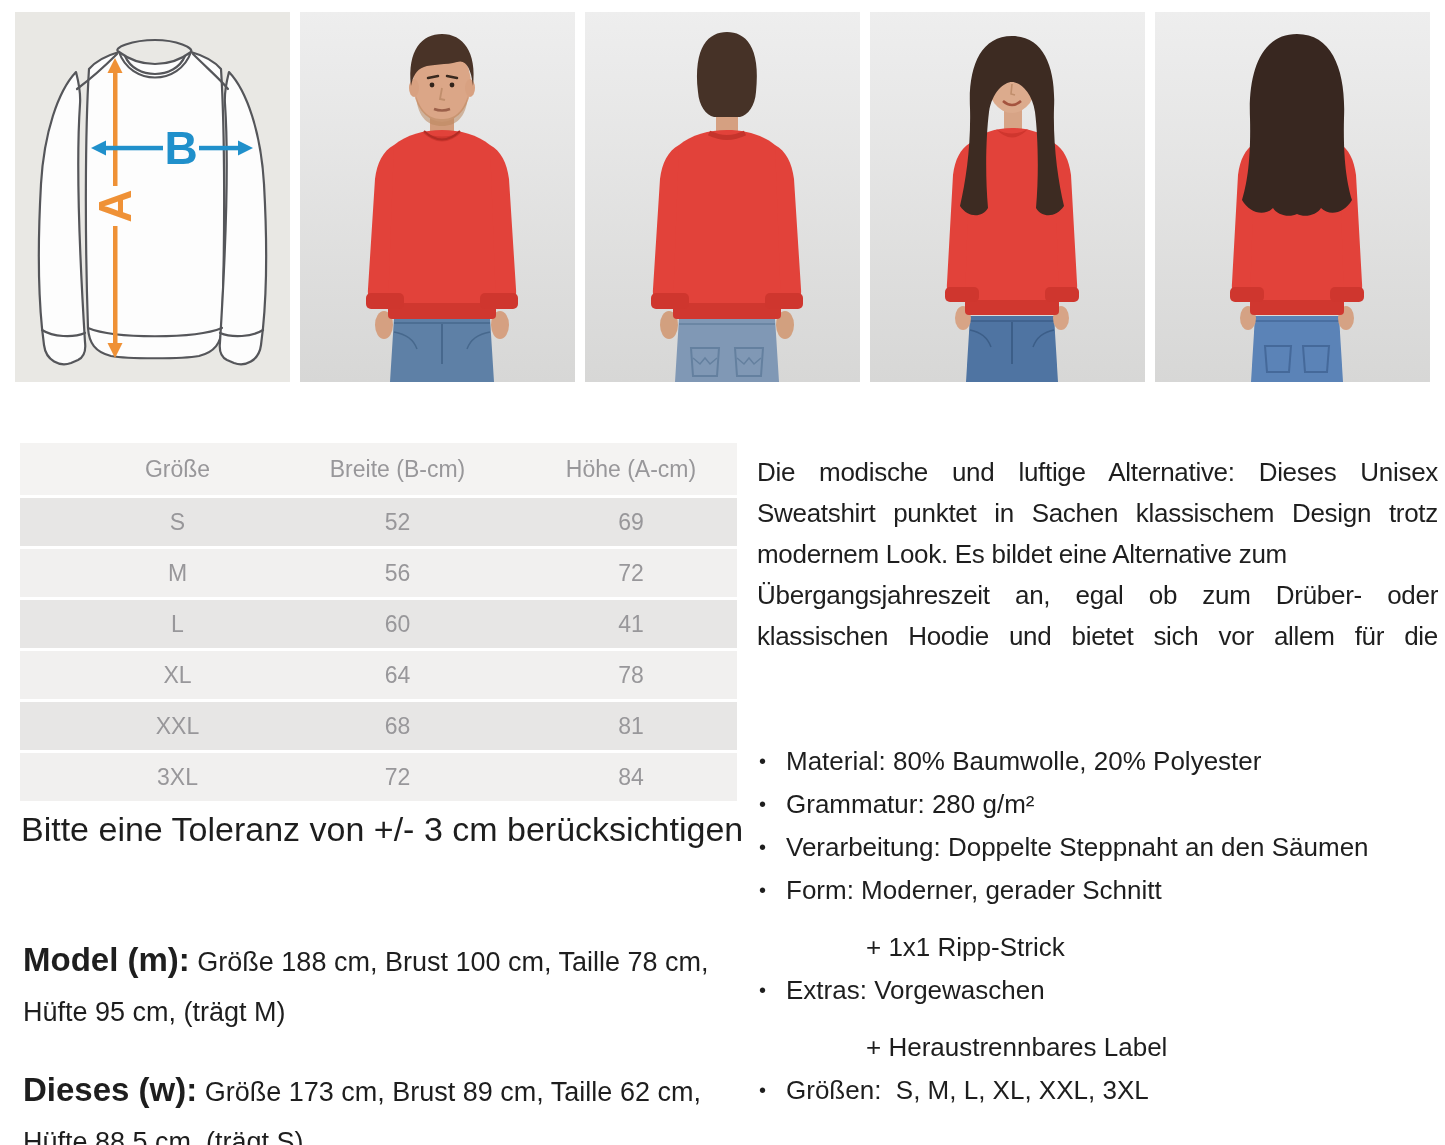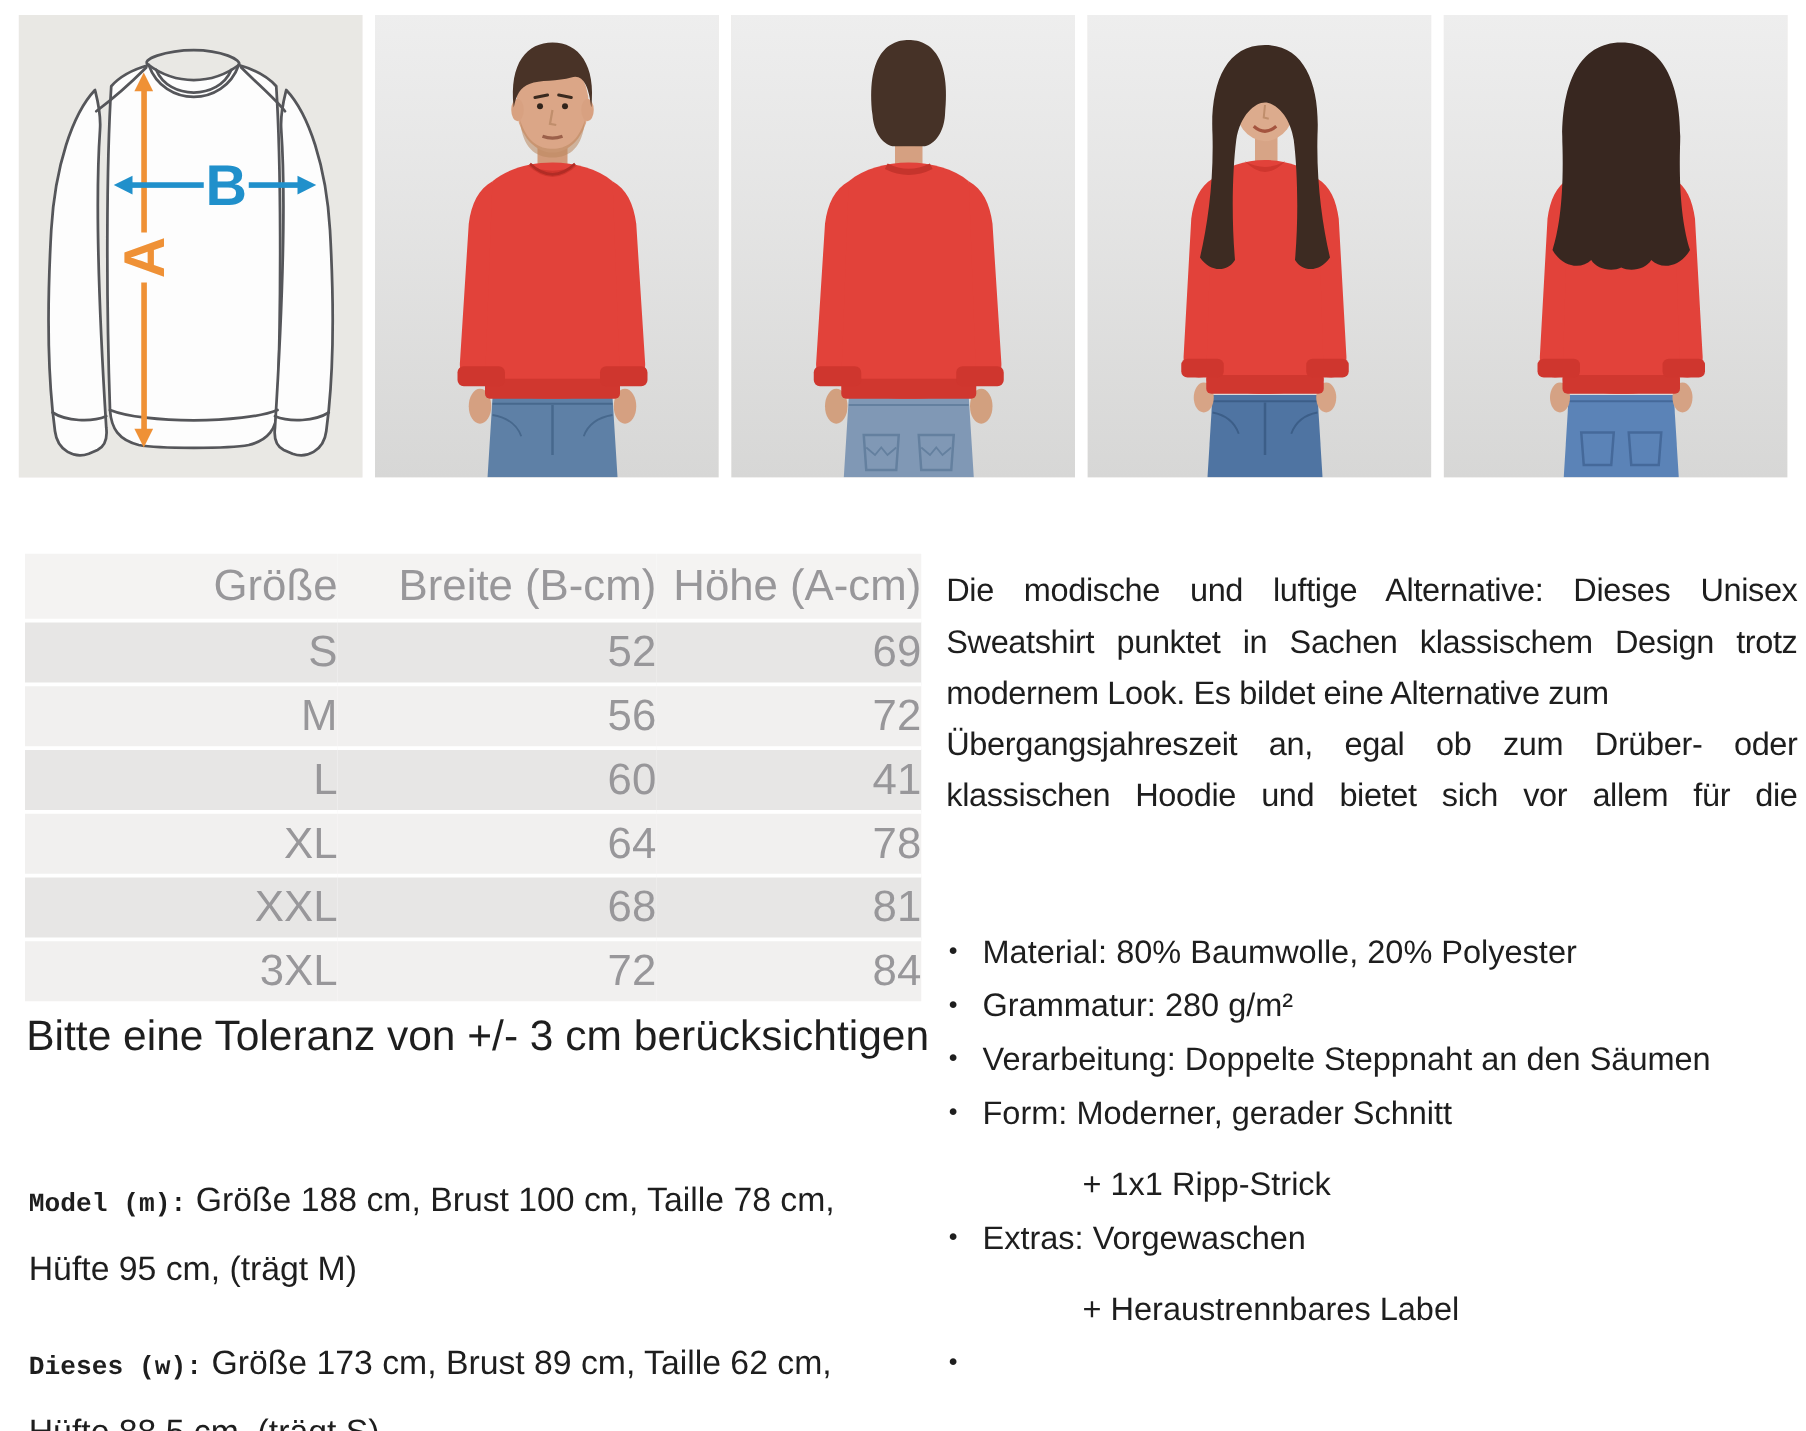--- a/index.html
+++ b/index.html
@@ -12,33 +12,33 @@
 
   
   .photos{position:absolute;left:15px;top:12px;width:1415px;height:370px;display:flex;gap:10px;}
   .panel{width:275px;height:370px;overflow:hidden;background:#e9e8e5;}
   .panel svg{display:block;width:100%;height:100%;}
 
   
   .size-table{position:absolute;left:20px;top:443px;width:717px;border-collapse:collapse;table-layout:fixed;}
   .size-table col.c1{width:250px;} .size-table col.c2{width:255px;} .size-table col.c3{width:212px;}
   .size-table th,.size-table td{
-    font-size:35px;font-weight:normal;color:#98979a;text-align:right;padding:0;
+    font-size:23px;font-weight:normal;color:#98979a;text-align:center;padding:0;
   }
   .size-table th{background:#f4f3f2;height:52px;}
   .size-table td{height:48px;}
   .size-table th:first-child,.size-table td:first-child{padding-left:65px;}
   .size-table tbody tr{border-top:3px solid #ffffff;}
   .size-table tbody tr:nth-child(odd) td{background:#e7e6e5;}
   .size-table tbody tr:nth-child(even) td{background:#f1f0ef;}
 
   .tolerance{position:absolute;left:21px;top:810px;font-size:34px;color:#1e1e1e;}
 
   .model-info{position:absolute;left:23px;width:705px;font-size:27px;line-height:50px;color:#1e1e1e;}
-  .model-info b{font-size:21px;font-family:Liberation Mono, monospace;}
+  .model-info b{font-size:33px;}
   .model-m{top:908px;}
   .model-w{top:1038px;}
 
   
   .desc{position:absolute;left:757px;top:452px;width:681px;font-size:26px;line-height:41px;letter-spacing:-0.3px;color:#1e1e1e;}
   .desc .dline{width:681px;white-space:normal;}
   .desc .j{text-align:justify;text-align-last:justify;}
 
   .features{position:absolute;left:754px;top:740px;width:690px;margin:0;padding:0;
             font-size:26px;line-height:43px;color:#1e1e1e;list-style:none;}
@@ -337,16 +337,17 @@
       <span class="ftext">Form: Moderner, gerader Schnitt</span>
       <span class="fsub">+ 1x1 Ripp-Strick</span>
     </li>
     <li>
       <span class="dot">•</span>
       <span class="ftext">Extras: Vorgewaschen</span>
       <span class="fsub">+ Heraustrennbares Label</span>
     </li>
     <li>
       <span class="dot">•</span>
+      <span class="ftext">Größen:  S, M, L, XL, XXL, 3XL</span>
     </li>
   </ul>
 
 </div>
 
 </body></html>

